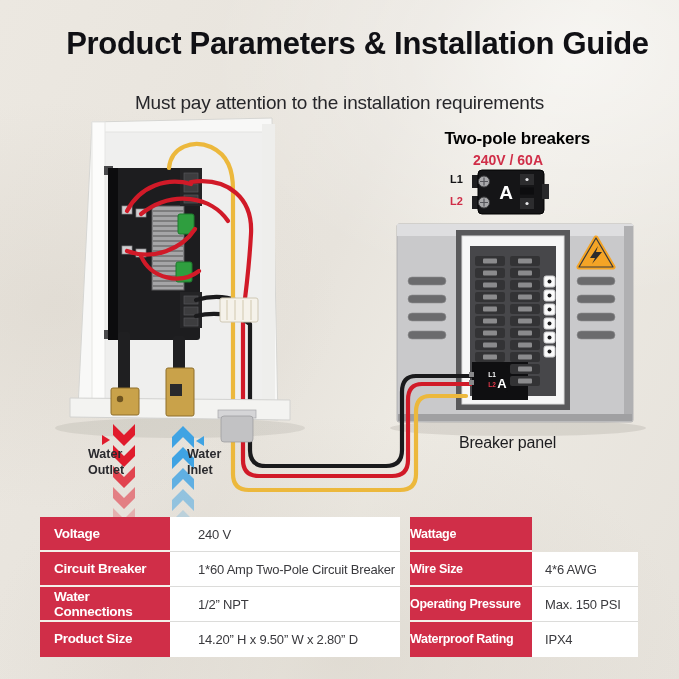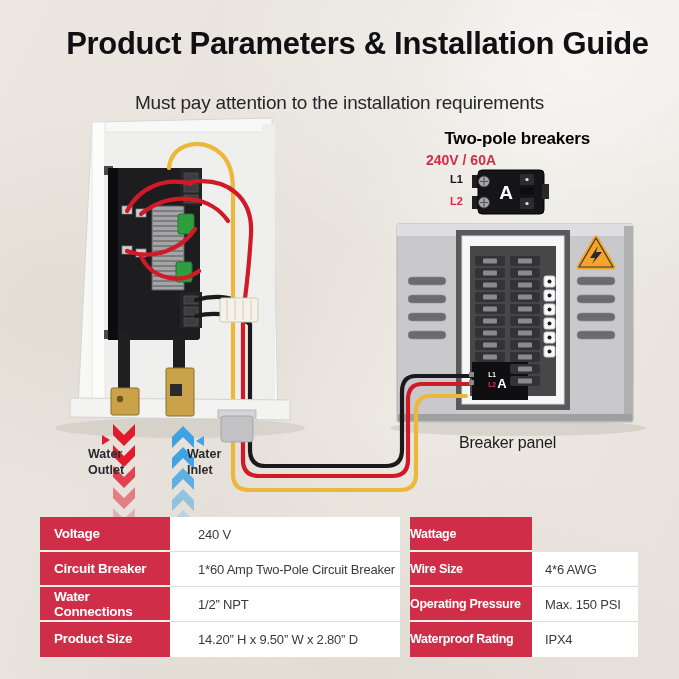--- a/index.html
+++ b/index.html
@@ -16,21 +16,21 @@
   .page-title{
     top:26px;left:18px;width:679px;text-align:center;
     font-size:31px;font-weight:bold;letter-spacing:-.3px;color:#101014;
   }
   .page-subtitle{
     top:84px;left:0;width:679px;text-align:center;
     font-size:19px;color:#26262a;letter-spacing:-.2px;margin-top:8px;
   }
   .callout-title{top:129px;left:426px;width:164px;text-align:right;
     font-size:17px;font-weight:600;color:#000000;letter-spacing:-.2px;}
-  .callout-rating{top:152px;left:426px;width:164px;
+  .callout-rating{top:152px;left:426px;width:164px;text-align:center;
     font-size:14px;font-weight:bold;color:var(--accent-red);}
   .pole-label{font-size:11px;font-weight:bold;color:#141416;}
   .pole-label.l1{top:173px;left:450px;}
   .pole-label.l2{top:195px;left:450px;color:var(--accent-red);}
   .panel-caption{top:434px;left:425px;width:165px;text-align:center;
     font-size:16px;color:#1c1c1f;letter-spacing:-.2px;}
   .water-label{font-size:12.5px;font-weight:600;color:#2a2a2e;line-height:1.3;width:52px;}
   .water-label.outlet{top:446px;left:88px;}
   .water-label.inlet{top:446px;left:187px;}
 

